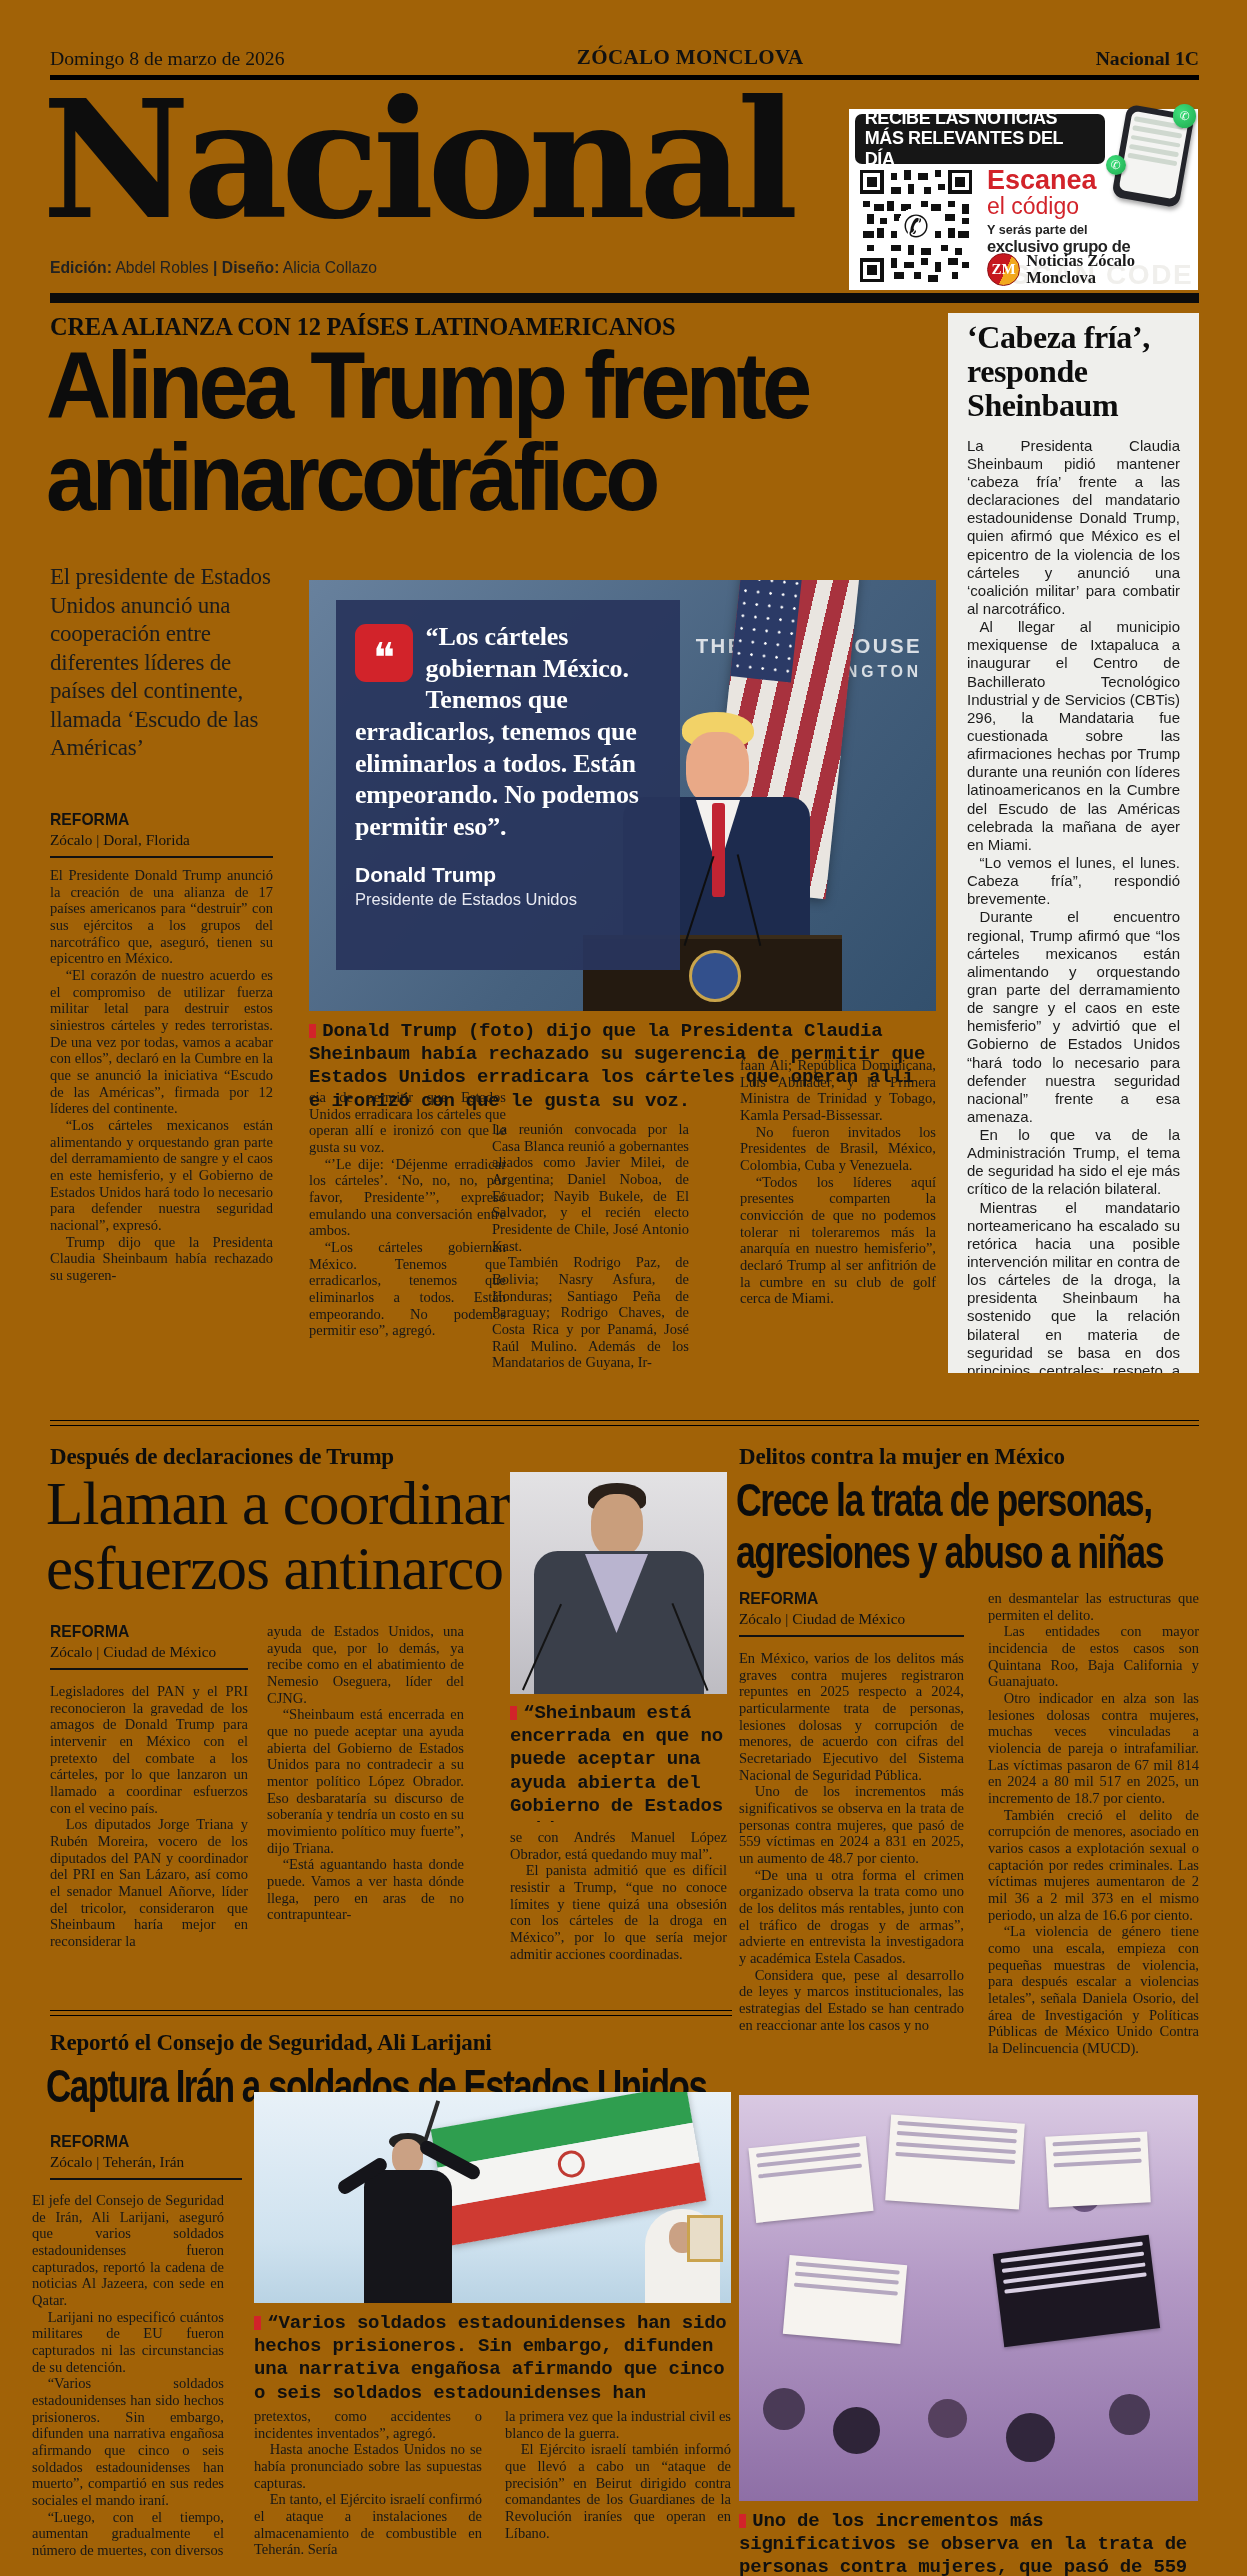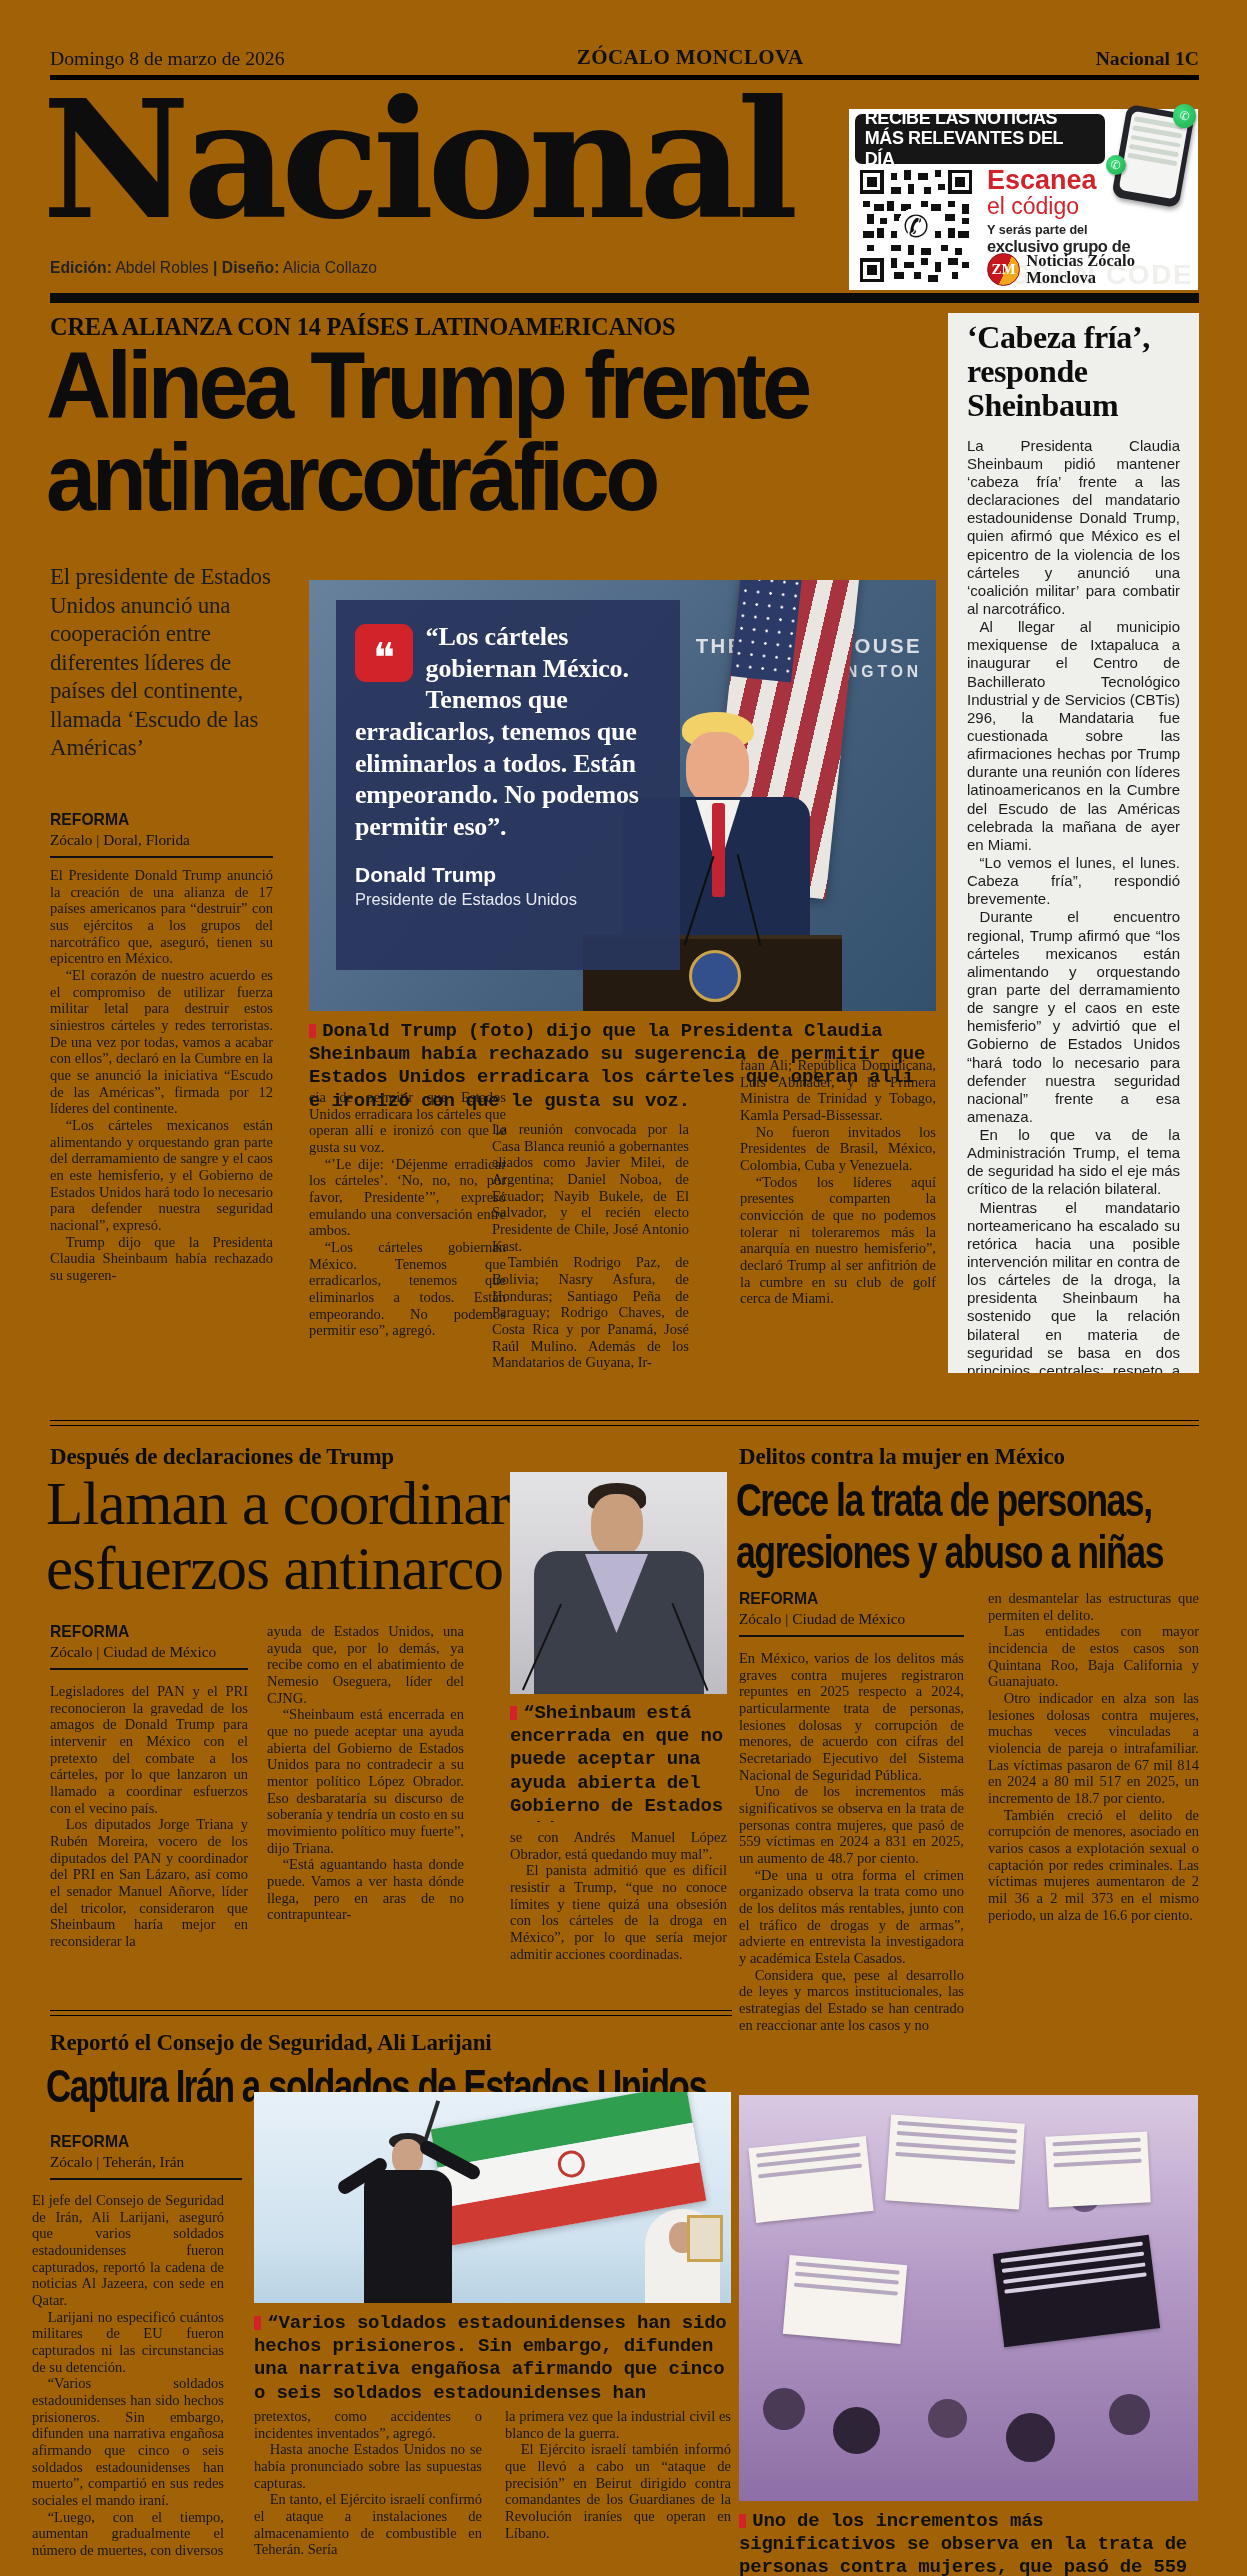--- a/index.html
+++ b/index.html
@@ -253,21 +253,21 @@
       <div class="zm-logo">ZM</div>
       <div class="brand-name">
         <span>Noticias Zócalo</span><br>
         <span>Monclova</span>
       </div>
     </div>
   </div>
 
   <div class="big-rule"></div>
 
-  <div class="kicker" style="left:50px;top:313px;font-size:24.4px;">CREA ALIANZA CON 14 PAÍSES LATINOAMERICANOS</div>
+  <div class="kicker" style="left:50px;top:313px;font-size:24.4px;">CREA ALIANZA CON 12 PAÍSES LATINOAMERICANOS</div>
 
   <div class="hl-sans hl-main" style="left:46px;top:340px;">
     <div>Alinea Trump frente</div>
     <div>antinarcotráfico</div>
   </div>
 
   <div class="sidebar">
     <div class="sidebar-title">‘Cabeza fría’, responde Sheinbaum</div>
     <div class="sidebar-body">
       <p class="np">La Presidenta Claudia Sheinbaum pidió mantener ‘cabeza fría’ frente a las declaraciones del mandatario estadounidense Donald Trump, quien afirmó que México es el epicentro de la violencia de los cárteles y anunció una ‘coalición militar’ para combatir al narcotráfico.</p>
@@ -390,20 +390,21 @@
     <p class="np">En México, varios de los delitos más graves contra mujeres registraron repuntes en 2025 respecto a 2024, particularmente trata de personas, lesiones dolosas y corrupción de menores, de acuerdo con cifras del Secretariado Ejecutivo del Sistema Nacional de Seguridad Pública.</p>
     <p>Uno de los incrementos más significativos se observa en la trata de personas contra mujeres, que pasó de 559 víctimas en 2024 a 831 en 2025, un aumento de 48.7 por ciento.</p>
     <p>“De una u otra forma el crimen organizado observa la trata como uno de los delitos más rentables, junto con el tráfico de drogas y de armas”, advierte en entrevista la investigadora y académica Estela Casados.</p>
     <p>Considera que, pese al desarrollo de leyes y marcos institucionales, las estrategias del Estado se han centrado en reaccionar ante los casos y no</p>
   </div>
   <div class="bodycol" style="left:988px;top:1590px;width:211px;height:467px;">
     <p class="np">en desmantelar las estructuras que permiten el delito.</p>
     <p>Las entidades con mayor incidencia de estos casos son Quintana Roo, Baja California y Guanajuato.</p>
     <p>Otro indicador en alza son las lesiones dolosas contra mujeres, muchas veces vinculadas a violencia de pareja o intrafamiliar. Las víctimas pasaron de 67 mil 814 en 2024 a 80 mil 517 en 2025, un incremento de 18.7 por ciento.</p>
     <p>También creció el delito de corrupción de menores, asociado en varios casos a explotación sexual o captación por redes criminales. Las víctimas mujeres aumentaron de 2 mil 36 a 2 mil 373 en el mismo periodo, un alza de 16.6 por ciento.</p>
+    <p>“La violencia de género tiene como una escala, empieza con pequeñas muestras de violencia, para después escalar a violencias letales”, señala Daniela Osorio, del área de Investigación y Políticas Públicas de México Unido Contra la Delincuencia (MUCD).</p>
   </div>
 
   <div class="photo3">
     <div class="head-dot" style="left:23.6px;bottom:71px;width:42px;height:42px;background:#4a3a56;"></div>
     <div class="head-dot" style="left:94px;bottom:47px;width:47px;height:47px;background:#2e2438;"></div>
     <div class="head-dot" style="left:189px;bottom:63px;width:39px;height:39px;background:#55405e;"></div>
     <div class="head-dot" style="left:267px;bottom:39px;width:49px;height:49px;background:#31263c;"></div>
     <div class="head-dot" style="left:370px;bottom:66px;width:41px;height:41px;background:#4a3a56;"></div>
     <div class="head-dot" style="left:330px;top:86px;width:31px;height:31px;background:#6d5680;"></div>
     <div class="sign" style="left:12.6px;top:47px;width:118px;height:75px;transform:rotate(-6deg);">

